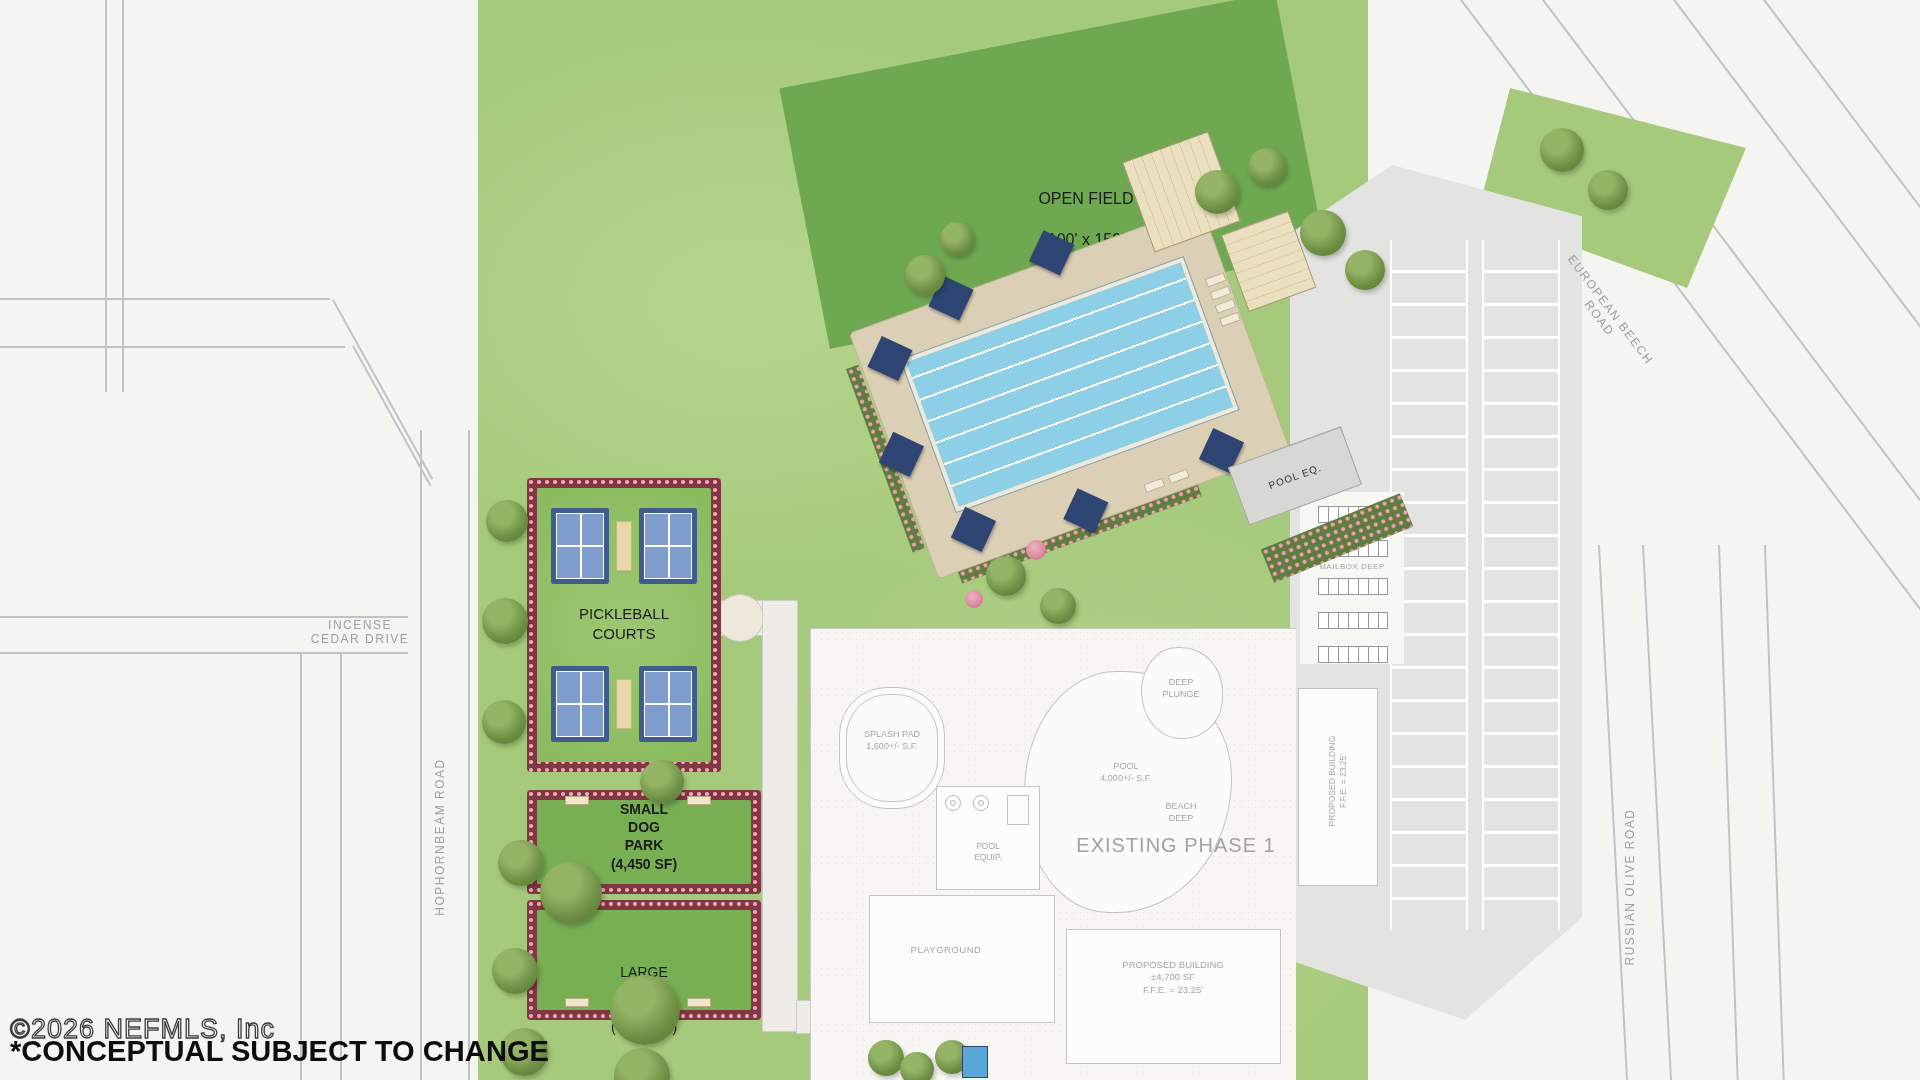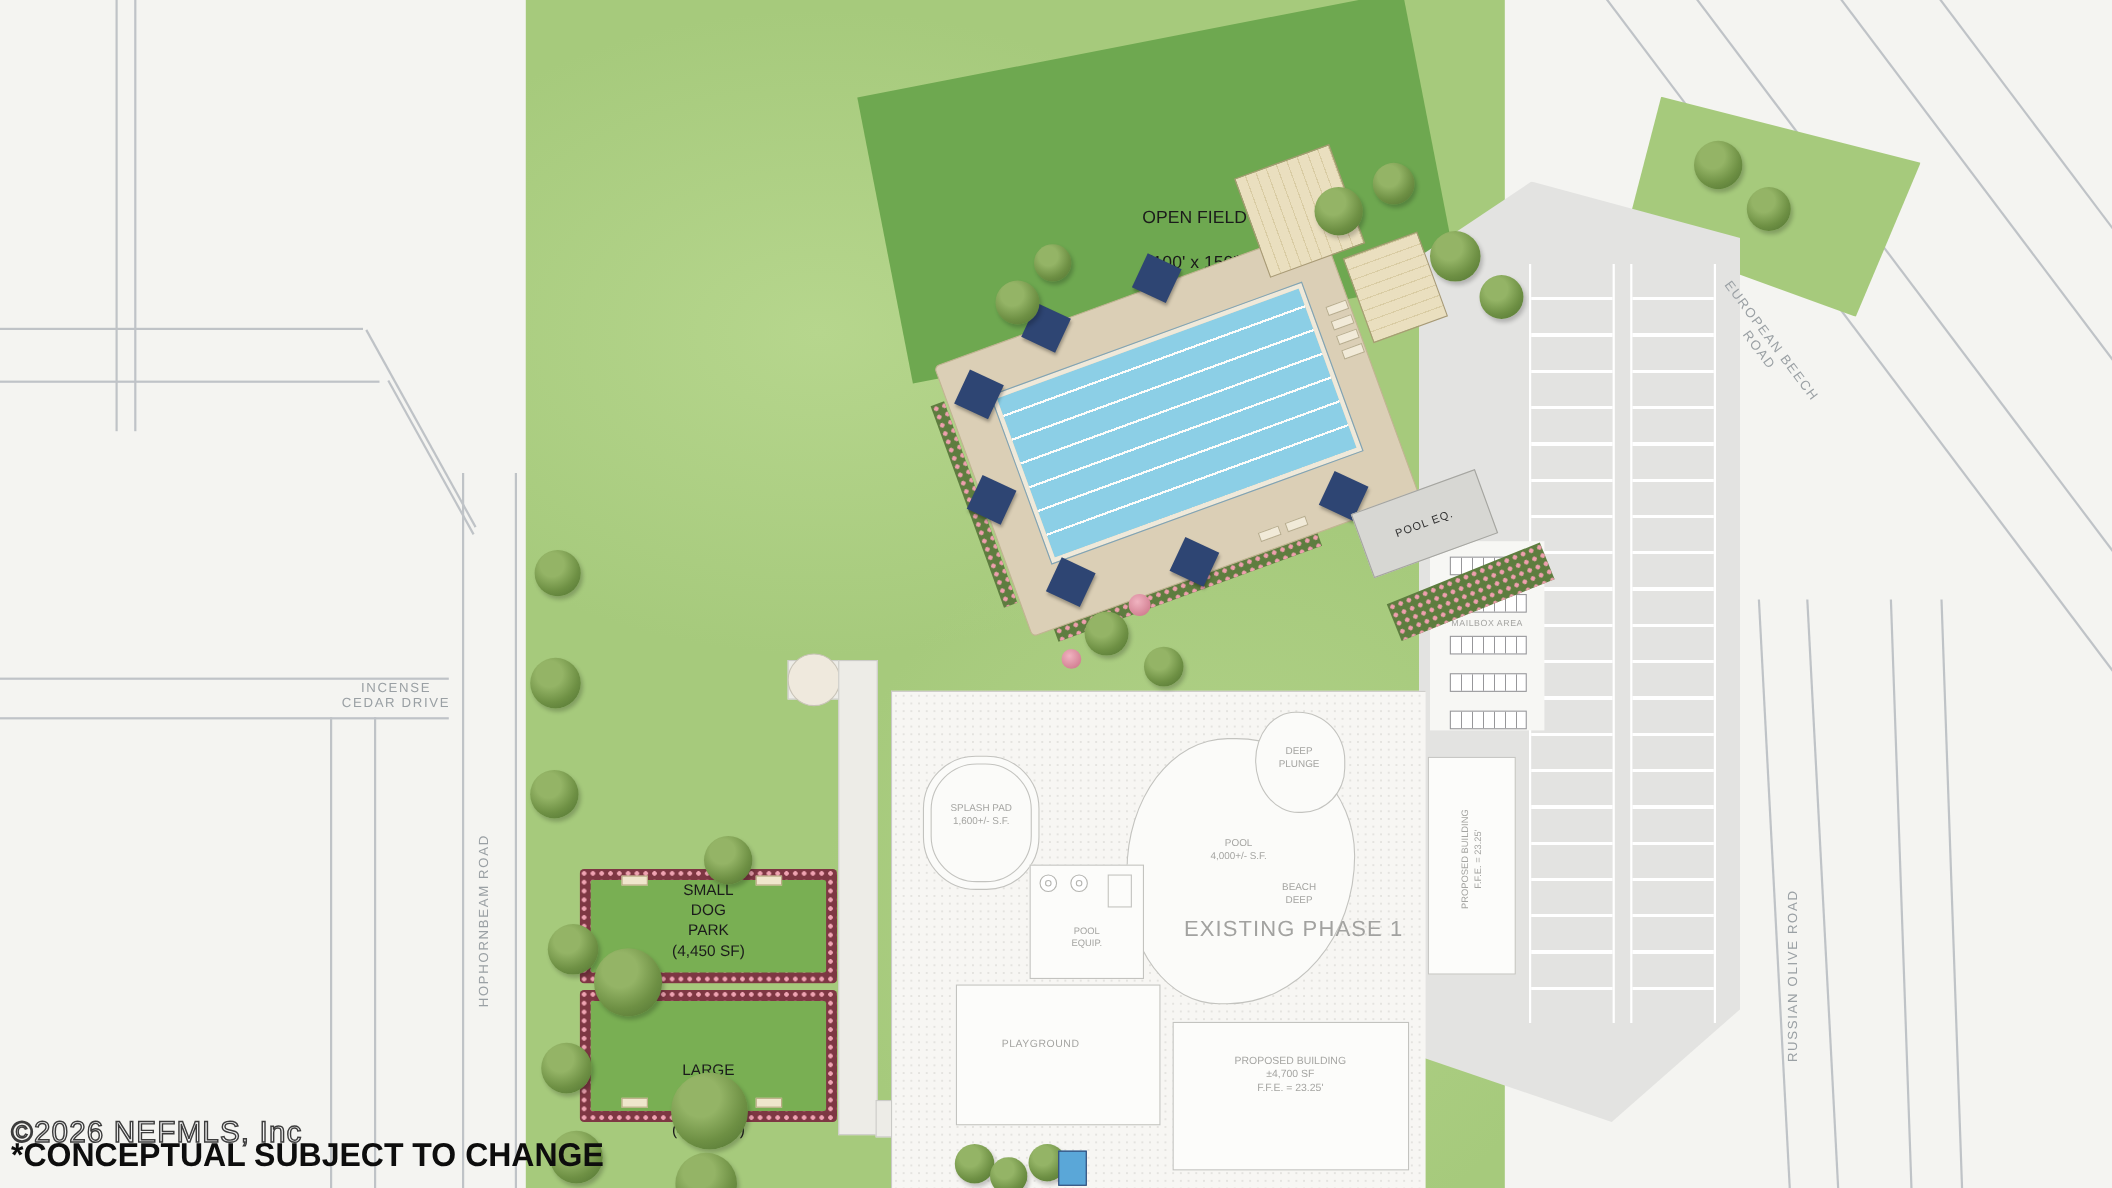--- a/index.html
+++ b/index.html
@@ -148,21 +148,21 @@
     <div>(100' x 150')</div>
   </div>
 
   <div class="parking">
     <div class="stalls" style="left:100px;top:75px;width:78px;height:690px;"></div>
     <div class="stalls" style="left:192px;top:75px;width:78px;height:690px;"></div>
   </div>
   <div class="mb-strip"></div>
   <div class="mbu" style="left:1318px;top:506px;"></div>
   <div class="mbu" style="left:1318px;top:540px;"></div>
-  <div class="lbl lbl-cad" style="left:1300px;top:562px;width:104px;font-size:8px;letter-spacing:.5px;">MAILBOX AREA</div>
+  <div class="lbl lbl-cad" style="left:1300px;top:562px;width:104px;font-size:8px;letter-spacing:.5px;">MAILBOX DEEP</div>
   <div class="mbu" style="left:1318px;top:578px;"></div>
   <div class="mbu" style="left:1318px;top:612px;"></div>
   <div class="mbu" style="left:1318px;top:646px;"></div>
 
   <div class="walk" style="left:716px;top:600px;width:58px;height:36px;"></div>
   <div class="plaza" style="left:716px;top:594px;width:48px;height:48px;"></div>
   <div class="walk" style="left:762px;top:600px;width:36px;height:432px;"></div>
   <div class="walk" style="left:796px;top:1000px;width:70px;height:34px;"></div>
   <div class="walk" style="left:858px;top:1030px;width:140px;height:50px;"></div>
 
@@ -199,28 +199,48 @@
     <div class="cadbox" style="left:255px;top:300px;width:215px;height:135px;"></div>
     <div class="lbl lbl-cad" style="left:262px;top:330px;width:200px;font-size:9.5px;">PROPOSED BUILDING
 ±4,700 SF
 F.F.E. = 23.25'</div>
   </div>
 
   <div class="cadbox" style="left:1298px;top:688px;width:80px;height:198px;"></div>
   <div class="lbl lbl-cad" style="left:1248px;top:770px;width:180px;font-size:8.5px;transform:rotate(-90deg);">PROPOSED BUILDING
 F.F.E. = 23.25'</div>
 
+  <div class="hedge" style="left:527px;top:478px;width:194px;height:294px;">
+    <div class="hedge-in pb-in">
+      <div class="court" style="left:14px;top:20px;">
+          <div class="court-in"></div>
+        </div>
+      <div class="court" style="left:102px;top:20px;">
+          <div class="court-in"></div>
+        </div>
+      <div class="pad" style="left:79px;top:33px;"></div>
+      <div class="lbl lbl-black" style="left:0;top:116px;width:174px;font-size:15px;">PICKLEBALL
+COURTS</div>
+      <div class="court" style="left:14px;top:178px;">
+          <div class="court-in"></div>
+        </div>
+      <div class="court" style="left:102px;top:178px;">
+          <div class="court-in"></div>
+        </div>
+      <div class="pad" style="left:79px;top:191px;"></div>
+    </div>
+  </div>
 
   <div class="hedge" style="left:527px;top:790px;width:234px;height:104px;">
     <div class="hedge-in park-in">
       <div class="bench" style="left:28px;top:-4px;"></div>
       <div class="bench" style="left:150px;top:-4px;"></div>
     </div>
   </div>
-  <div class="lbl lbl-black" style="left:527px;top:800px;width:234px;font-size:14px;">SMALL
+  <div class="lbl lbl-black" style="left:527px;top:800px;width:234px;font-size:14px;font-weight:bold;">SMALL
 DOG
 PARK
 (4,450 SF)</div>
   <div class="hedge" style="left:527px;top:900px;width:234px;height:120px;">
     <div class="hedge-in park-in">
       <div class="bench" style="left:28px;top:88px;"></div>
       <div class="bench" style="left:150px;top:88px;"></div>
     </div>
   </div>
   <div class="lbl lbl-black" style="left:527px;top:963px;width:234px;font-size:14px;">LARGE

